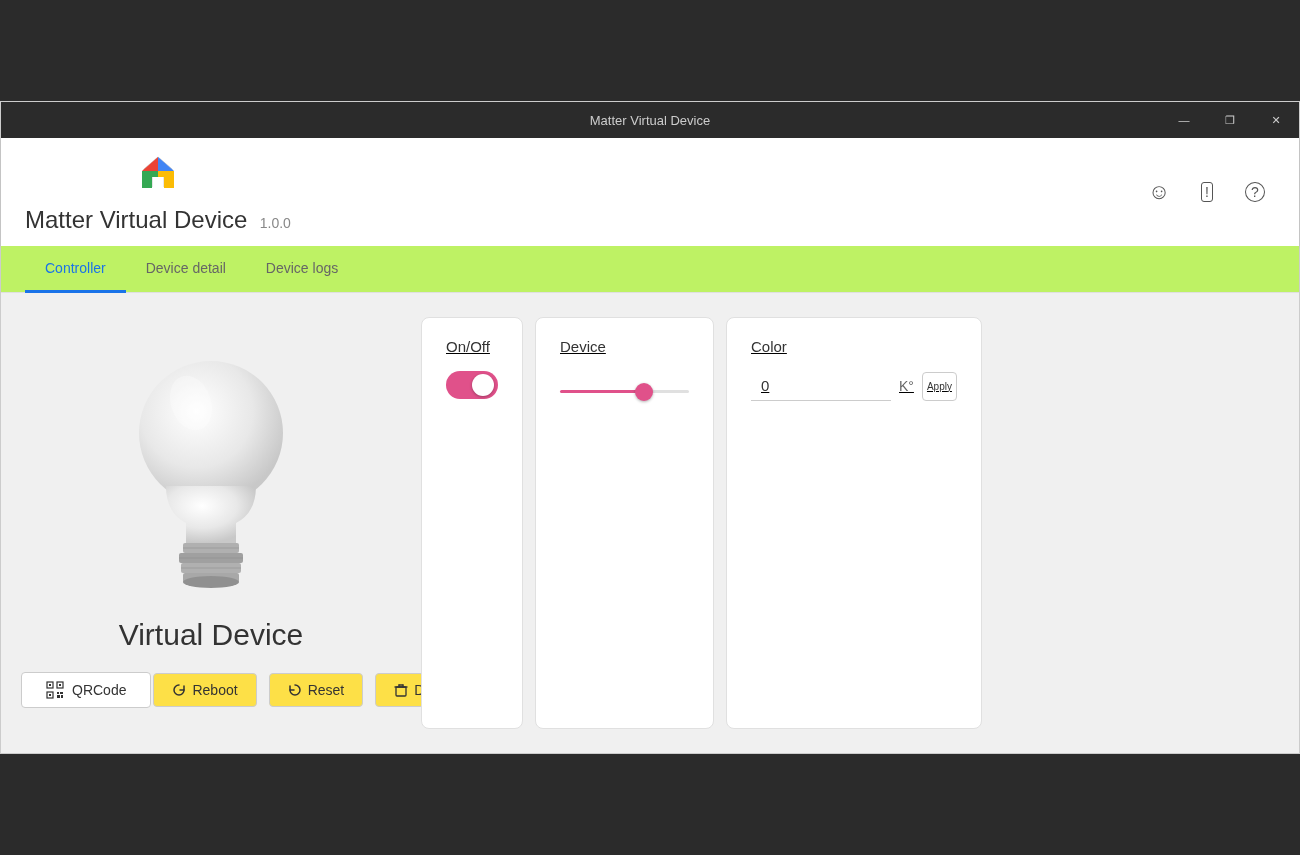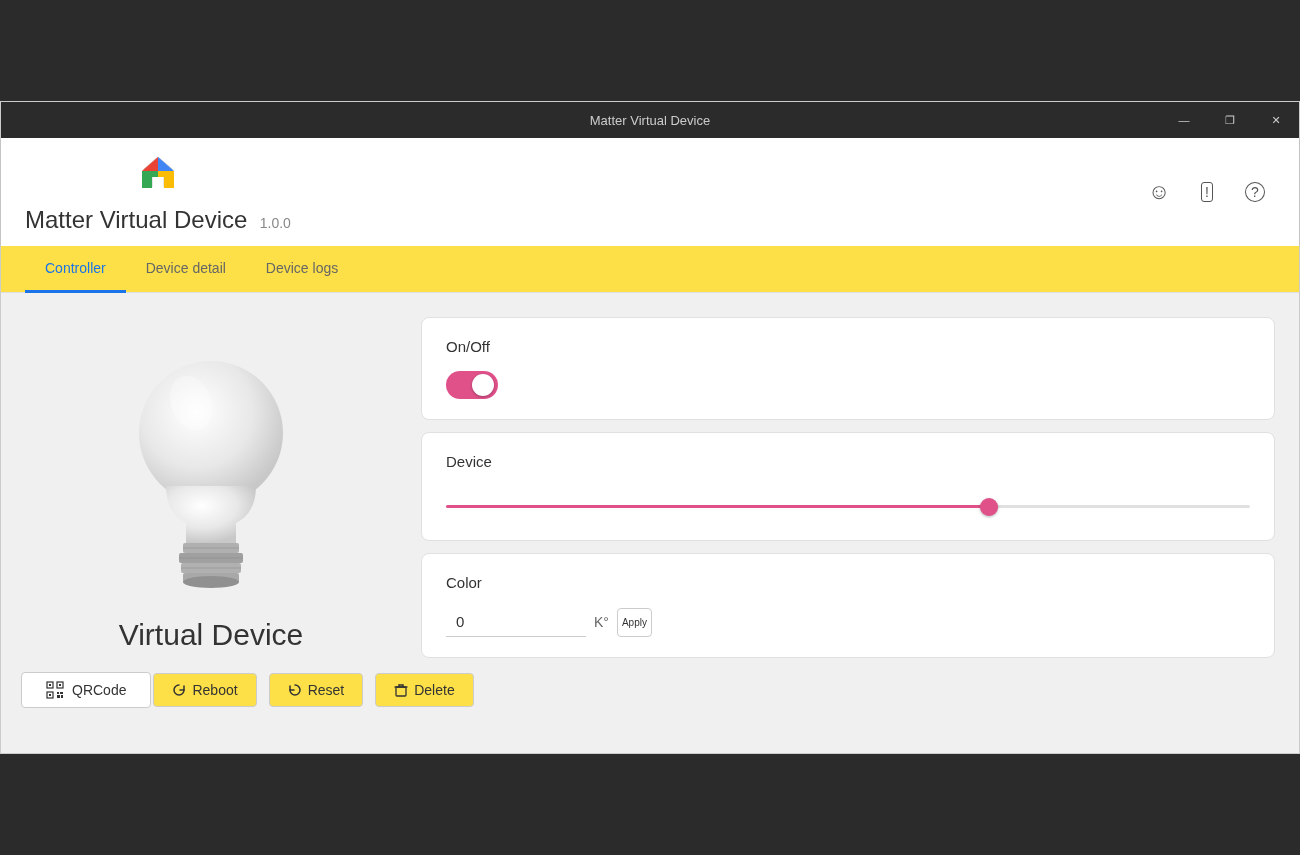--- a/index.html
+++ b/index.html
@@ -102,21 +102,21 @@
       cursor: pointer;
       display: flex;
       align-items: center;
       justify-content: center;
       font-size: 22px;
       color: #555;
     }
 
     
     .tabs-bar {
-      background: #fde047;
+      background: #bef264;
       display: flex;
       border-bottom: 1px solid #e0e0e0;
       padding: 0 24px;
       flex-shrink: 0;
       text-align: right;
     }
     .tab {
       padding: 14px 20px;
       font-size: 14px;
       color: #666;
@@ -198,23 +198,24 @@
       cursor: pointer;
       font-size: 14px;
       color: #333;
     }
 
     
     .controls-panel {
       flex: 1;
       padding: 24px 24px 24px 0;
       display: flex;
-      flex-direction: column;
+      flex-direction: row;
       gap: 12px;
       overflow-y: auto;
+      text-decoration: underline;
     }
 
     .control-card {
       background: #fff;
       border-radius: 8px;
       border: 1px solid #e0e0e0;
       padding: 20px 24px;
     }
 
     .control-label {

